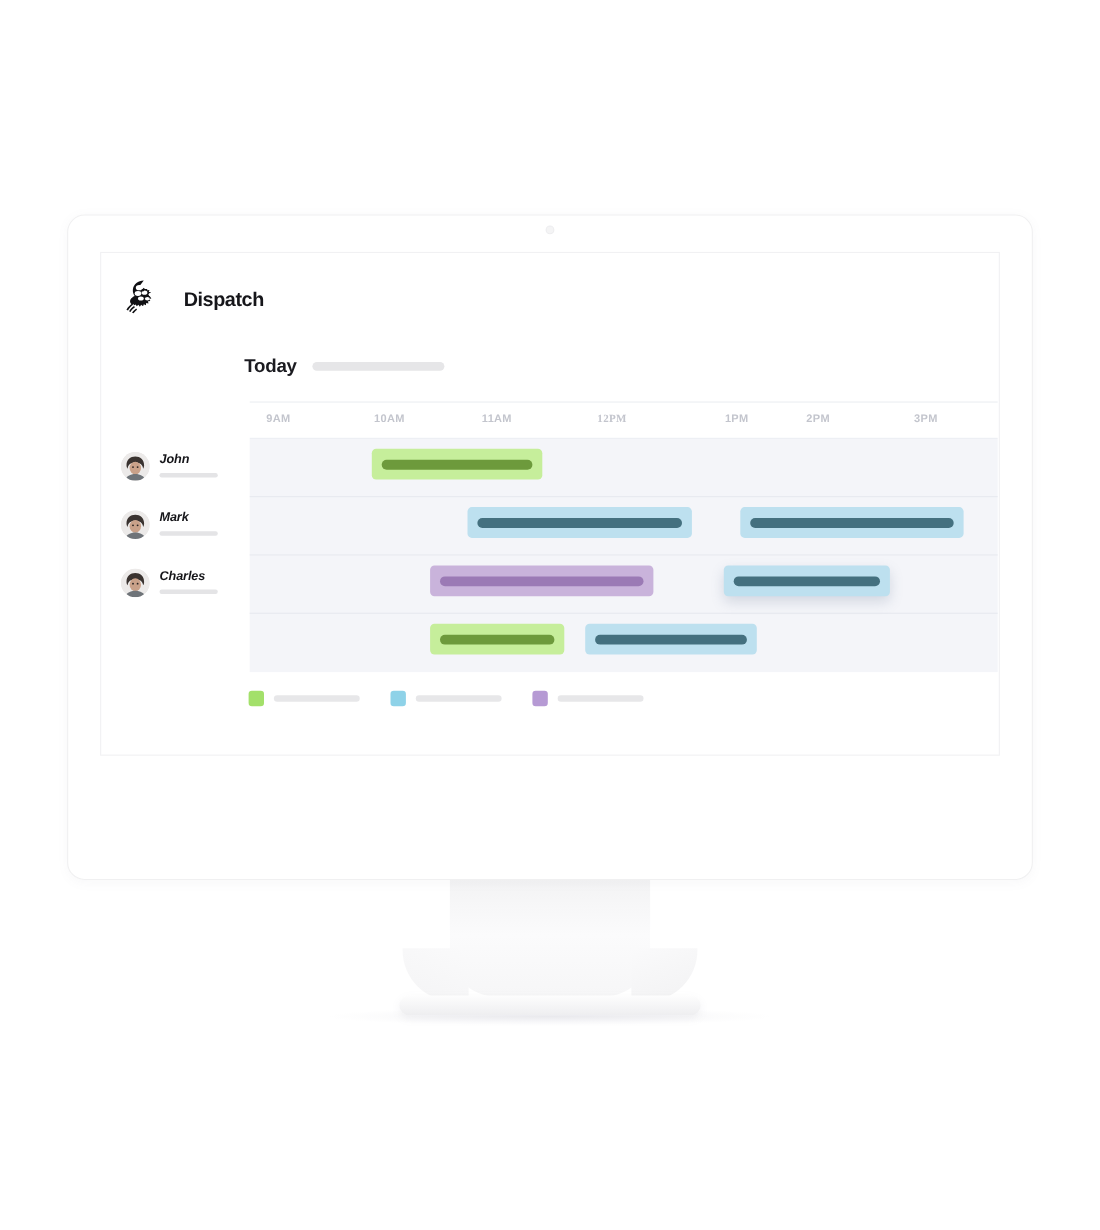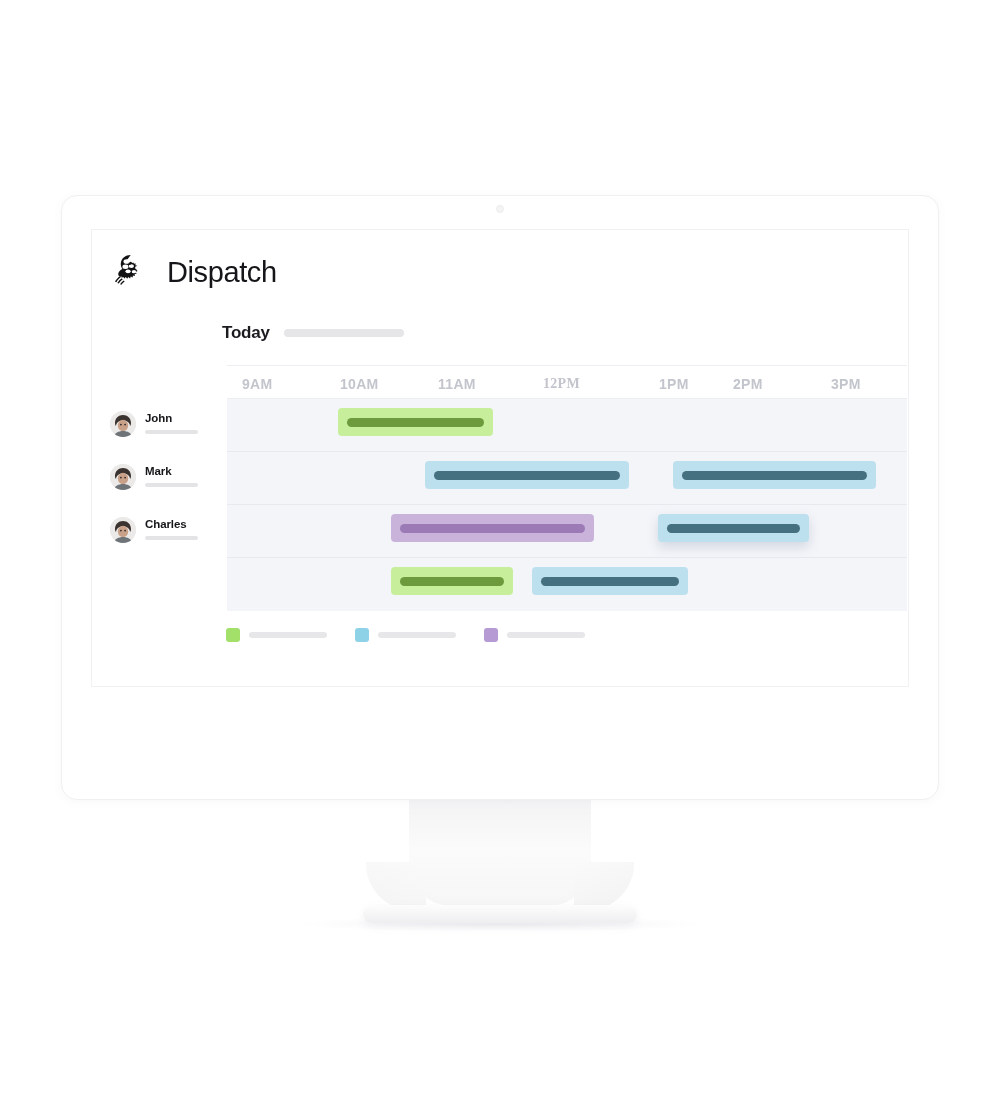--- a/index.html
+++ b/index.html
@@ -120,22 +120,22 @@
   #app-header {
     position: absolute;
     left: 19px;
     top: 21px;
     display: flex;
     align-items: center;
     gap: 14px;
   }
   #app-logo { width: 42px; height: 42px; display: block; }
   #app-title {
-    font-size: 29px;
-    font-weight: normal;
+    font-size: 18px;
+    font-weight: bold;
     color: #16161a;
     letter-spacing: -0.4px;
     line-height: 1;
   }
 
   
   #today-row {
     position: absolute;
     left: 130px;
     top: 93px;
@@ -167,21 +167,21 @@
   #timeline-header {
     position: relative;
     height: 32px;
     border-top: 1px solid #eceef2;
     border-bottom: 1px solid #eceef2;
     background: #ffffff;
   }
   .time-tick {
     position: absolute;
     top: 10px;
-    font-size: 14px;
+    font-size: 10px;
     font-weight: bold;
     color: #c3c5cd;
     letter-spacing: 0.3px;
     white-space: nowrap;
   }
 
   #timeline-rows {
     position: relative;
     background: #f4f5f9;
   }
@@ -223,20 +223,21 @@
     position: absolute;
     left: 18px;
     top: 167px;
     width: 112px;
   }
   .person-row {
     height: 53px;
     display: flex;
     align-items: center;
     gap: 9px;
+    font-style: italic;
   }
   .person-avatar {
     width: 26px;
     height: 26px;
     border-radius: 50%;
     flex: none;
     overflow: hidden;
     background: #e9e7e6;
     position: relative;
   }

